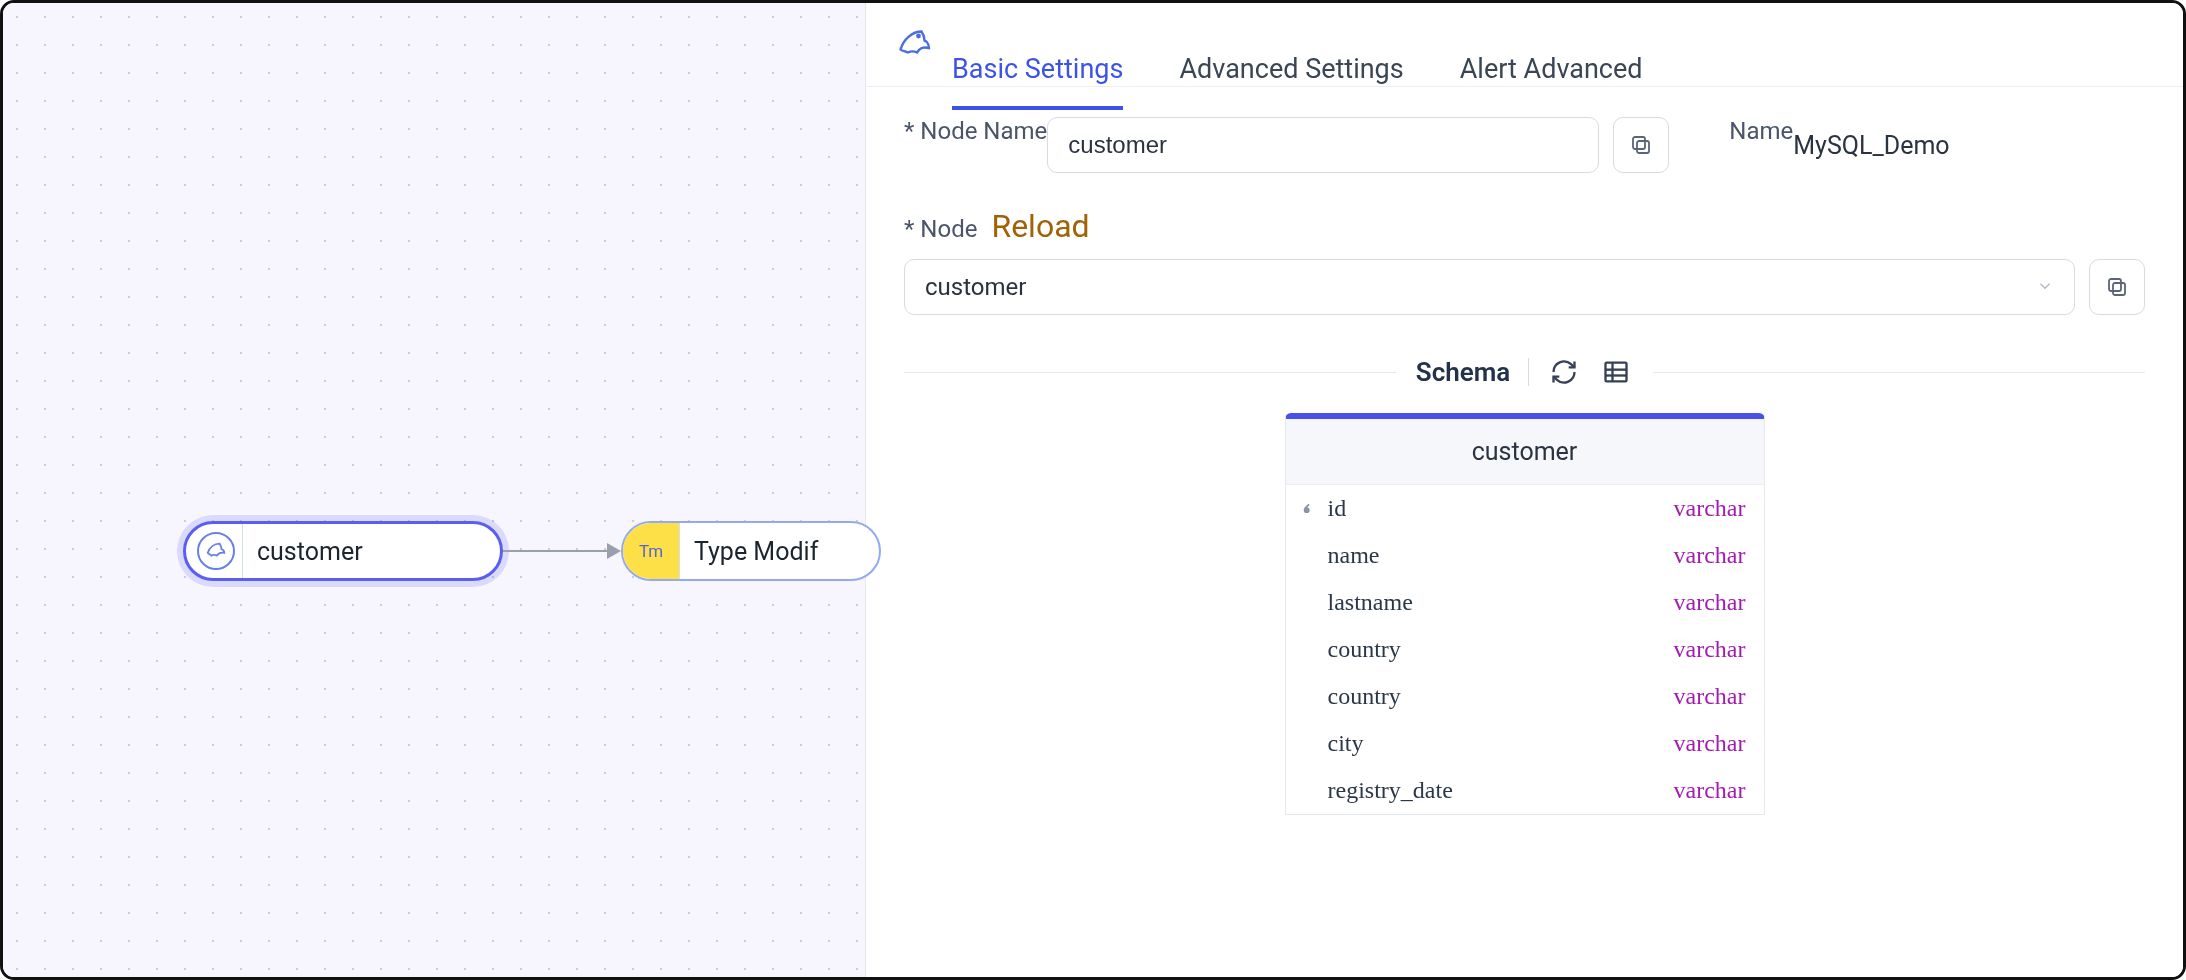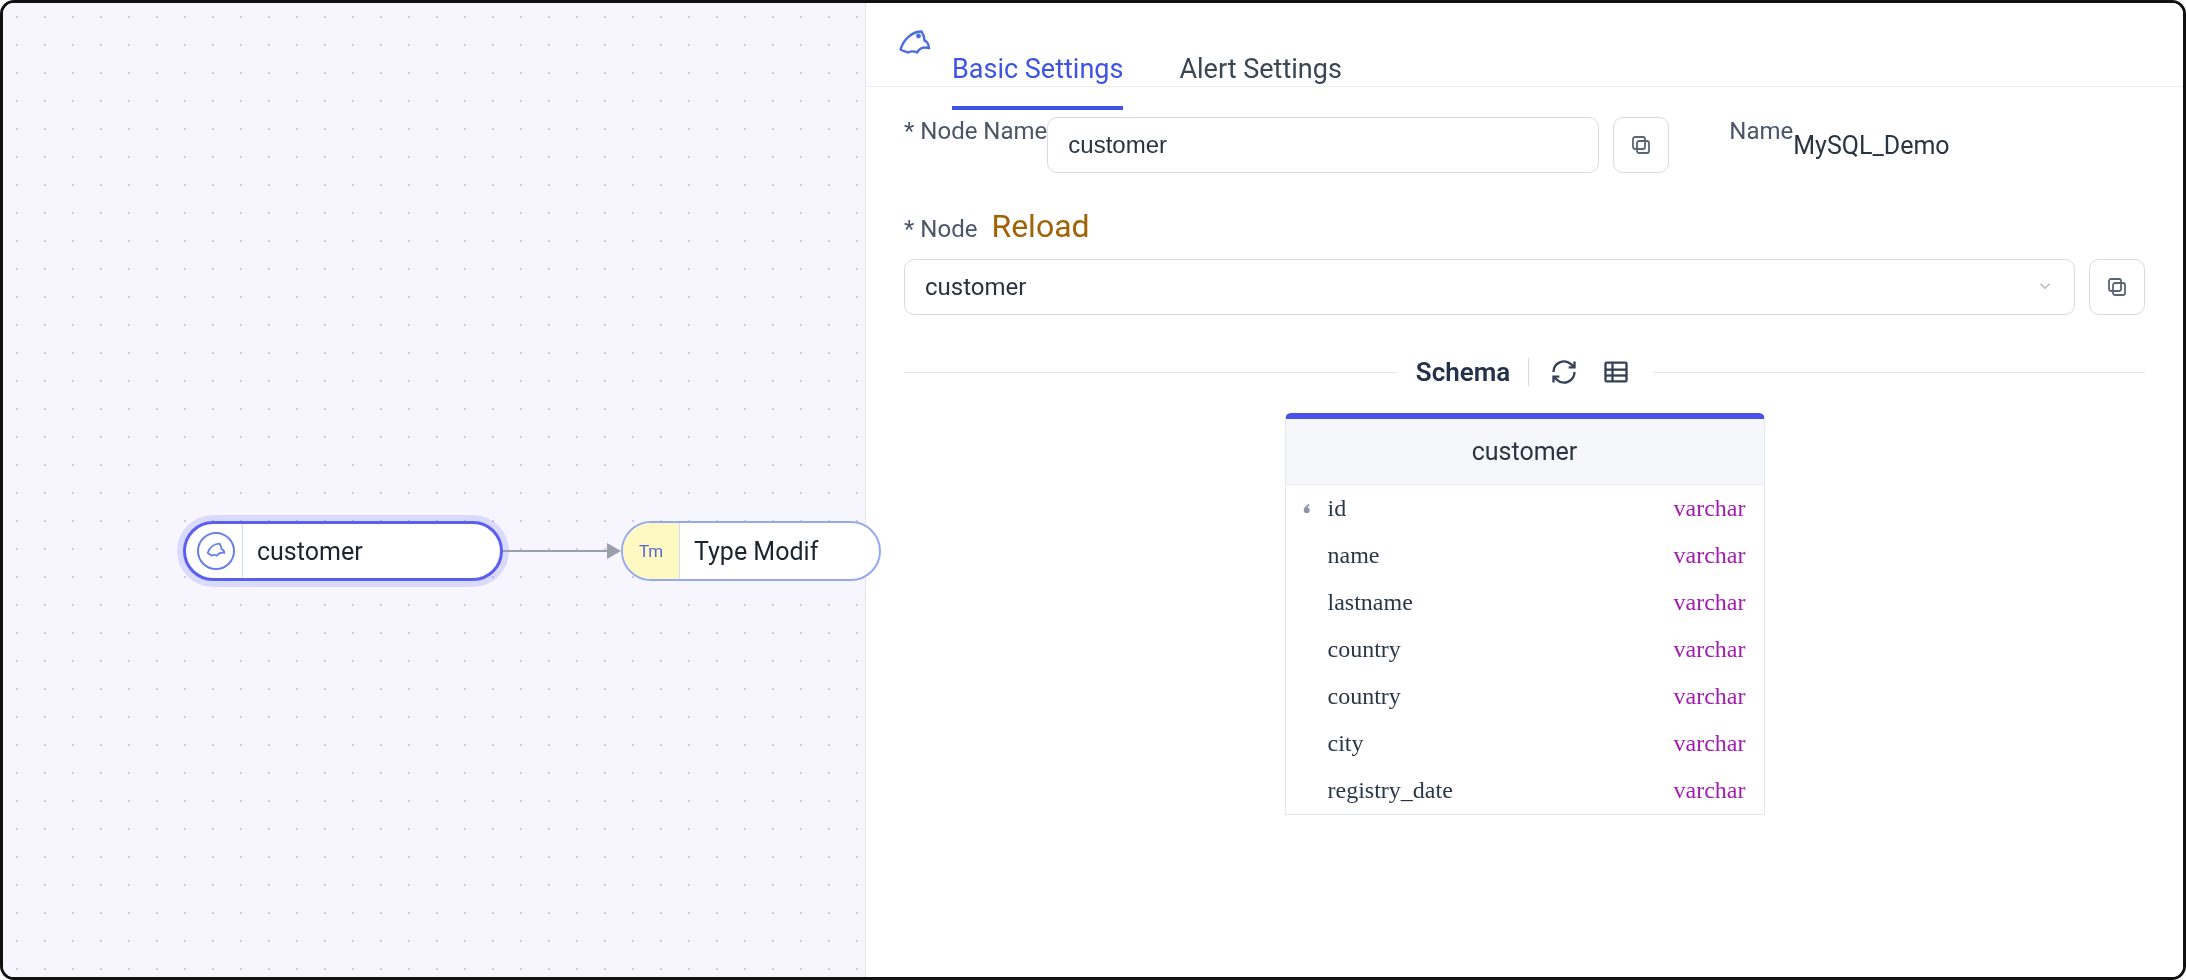--- a/index.html
+++ b/index.html
@@ -55,21 +55,21 @@
   }
   .node-icon {
     width: 56px;
     height: 100%;
     display: flex;
     align-items: center;
     justify-content: center;
     flex-shrink: 0;
   }
   .node-type .node-icon {
-    background: #fef9c3;
+    background: #fde047;
   }
   .node-label {
     flex: 1;
     height: 100%;
     display: flex;
     align-items: center;
     padding: 0 18px 0 14px;
     font-size: 25px;
     color: #1a2530;
     border-left: 1px solid #d6def5;
@@ -370,21 +370,22 @@
 
     <div class="panel-header">
       <div class="panel-logo">
         <svg width="36" height="36" viewBox="0 0 24 24" fill="none" stroke="#4a6de0" stroke-width="1.6">
           <path d="M3 15c2-7 8-12 14-12 0 0 2 3 2 6 0 0 3 1 3 5-4-1-6 0-8 3-2-1-4-1-6 0-2-1-4-1-5-2z"></path>
           <circle cx="15" cy="6" r="0.8" fill="#4a6de0"></circle>
         </svg>
       </div>
       <div class="tabs">
         <div class="tab active">Basic Settings</div>
-        <div class="tab">Alert Settings</div>
+        <div class="tab">Advanced Settings</div>
+        <div class="tab">Alert Advanced</div>
       </div>
     </div>
 
     <div class="panel-body">
 
       <div class="form-row">
         <div class="form-col">
           <div class="form-label"><span class="req">*</span><span>Node Name</span></div>
           <div class="input-wrap">
             <input class="text-input node-name" value="customer" style="">

